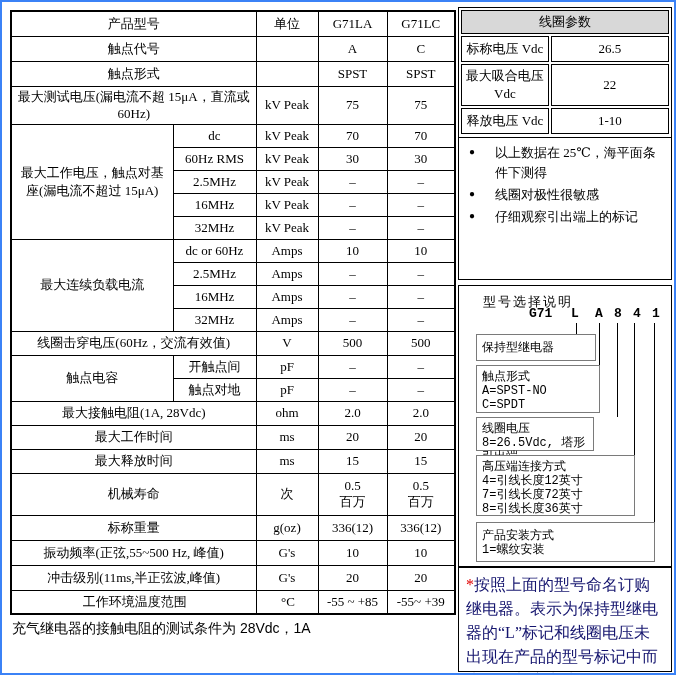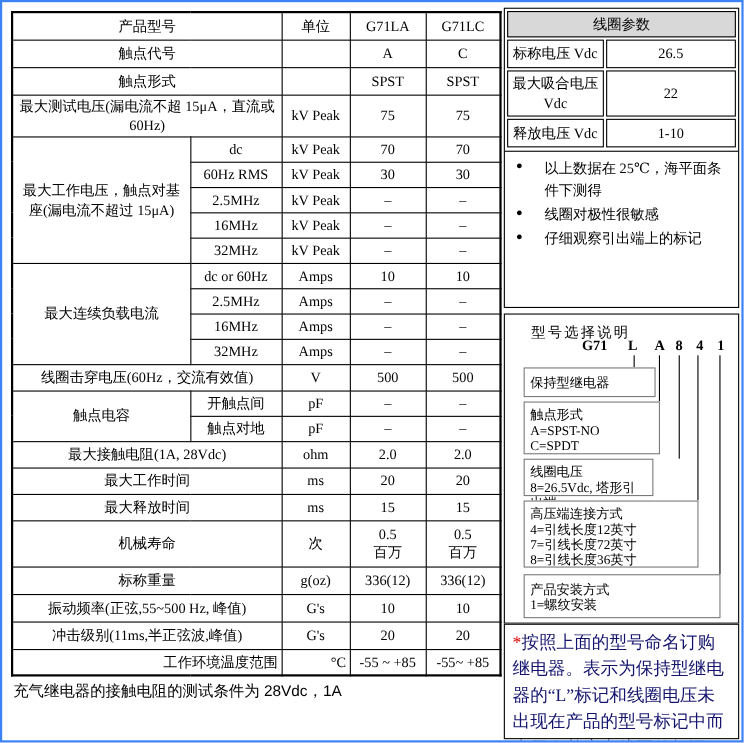--- a/index.html
+++ b/index.html
@@ -13,30 +13,30 @@
     position: absolute; left: 8px; top: 8px; width: 444px;
     border-collapse: collapse; table-layout: fixed;
     border: 2px solid #000;
   }
   .spec-table td {
     border: 1px solid #000; text-align: center; vertical-align: middle;
     font-size: 13px; color: #000; padding: 1px 3px; overflow: hidden;
   }
   .spec-table td.wrap { line-height: 1.35; }
   .spec-table td.pre  { white-space: pre-line; line-height: 1.25; margin-left: 40px; }
-  .spec-table td.left { text-align: right; padding-left: 5px; }
+  .spec-table td.left { text-align: center; padding-left: 5px; }
   .footnote {
     position: absolute; left: 10px; top: 618px; width: 440px;
     font-size: 14px; color: #000;
     font-family: "Liberation Sans", "DejaVu Sans", sans-serif;
   }
   
   .rbox { position: absolute; left: 456px; width: 214px; border: 1px solid #000; background: #fff; }
   .coil-box  { top: 5px;   height: 273px; }
-  .model-box { top: 283px; height: 282px; }
+  .model-box { top: 283px; height: 282px; font-family: Liberation Mono, monospace; }
   .note-box  { top: 565px; height: 105px; padding: 5px 7px; }
   .coil-table {
     border-collapse: separate; border-spacing: 2px;
     width: 100%; table-layout: fixed;
   }
   .coil-table td {
     border: 1px solid #000; text-align: center; vertical-align: middle;
     font-size: 13px; padding: 1px 2px; line-height: 1.35;
   }
   .coil-table td.coil-header { background: #d8d8d8; }
@@ -222,21 +222,21 @@
         <tr style="height: 25px;">
           <td colspan="2">冲击级别(11ms,半正弦波,峰值)</td>
           <td>G's</td>
           <td>20</td>
           <td>20</td>
         </tr>
         <tr style="height: 24px;">
           <td colspan="2" class="left">工作环境温度范围</td>
           <td class="left">°C</td>
           <td>-55 ~ +85</td>
-          <td>-55~ +85</td>
+          <td>-55~ +39</td>
         </tr>
       </tbody>
   </table>
 
   <div class="footnote">充气继电器的接触电阻的测试条件为 28Vdc，1A</div>
 
   <div class="rbox coil-box">
     <table class="coil-table">
       <colgroup>
           <col style="width:86px">

